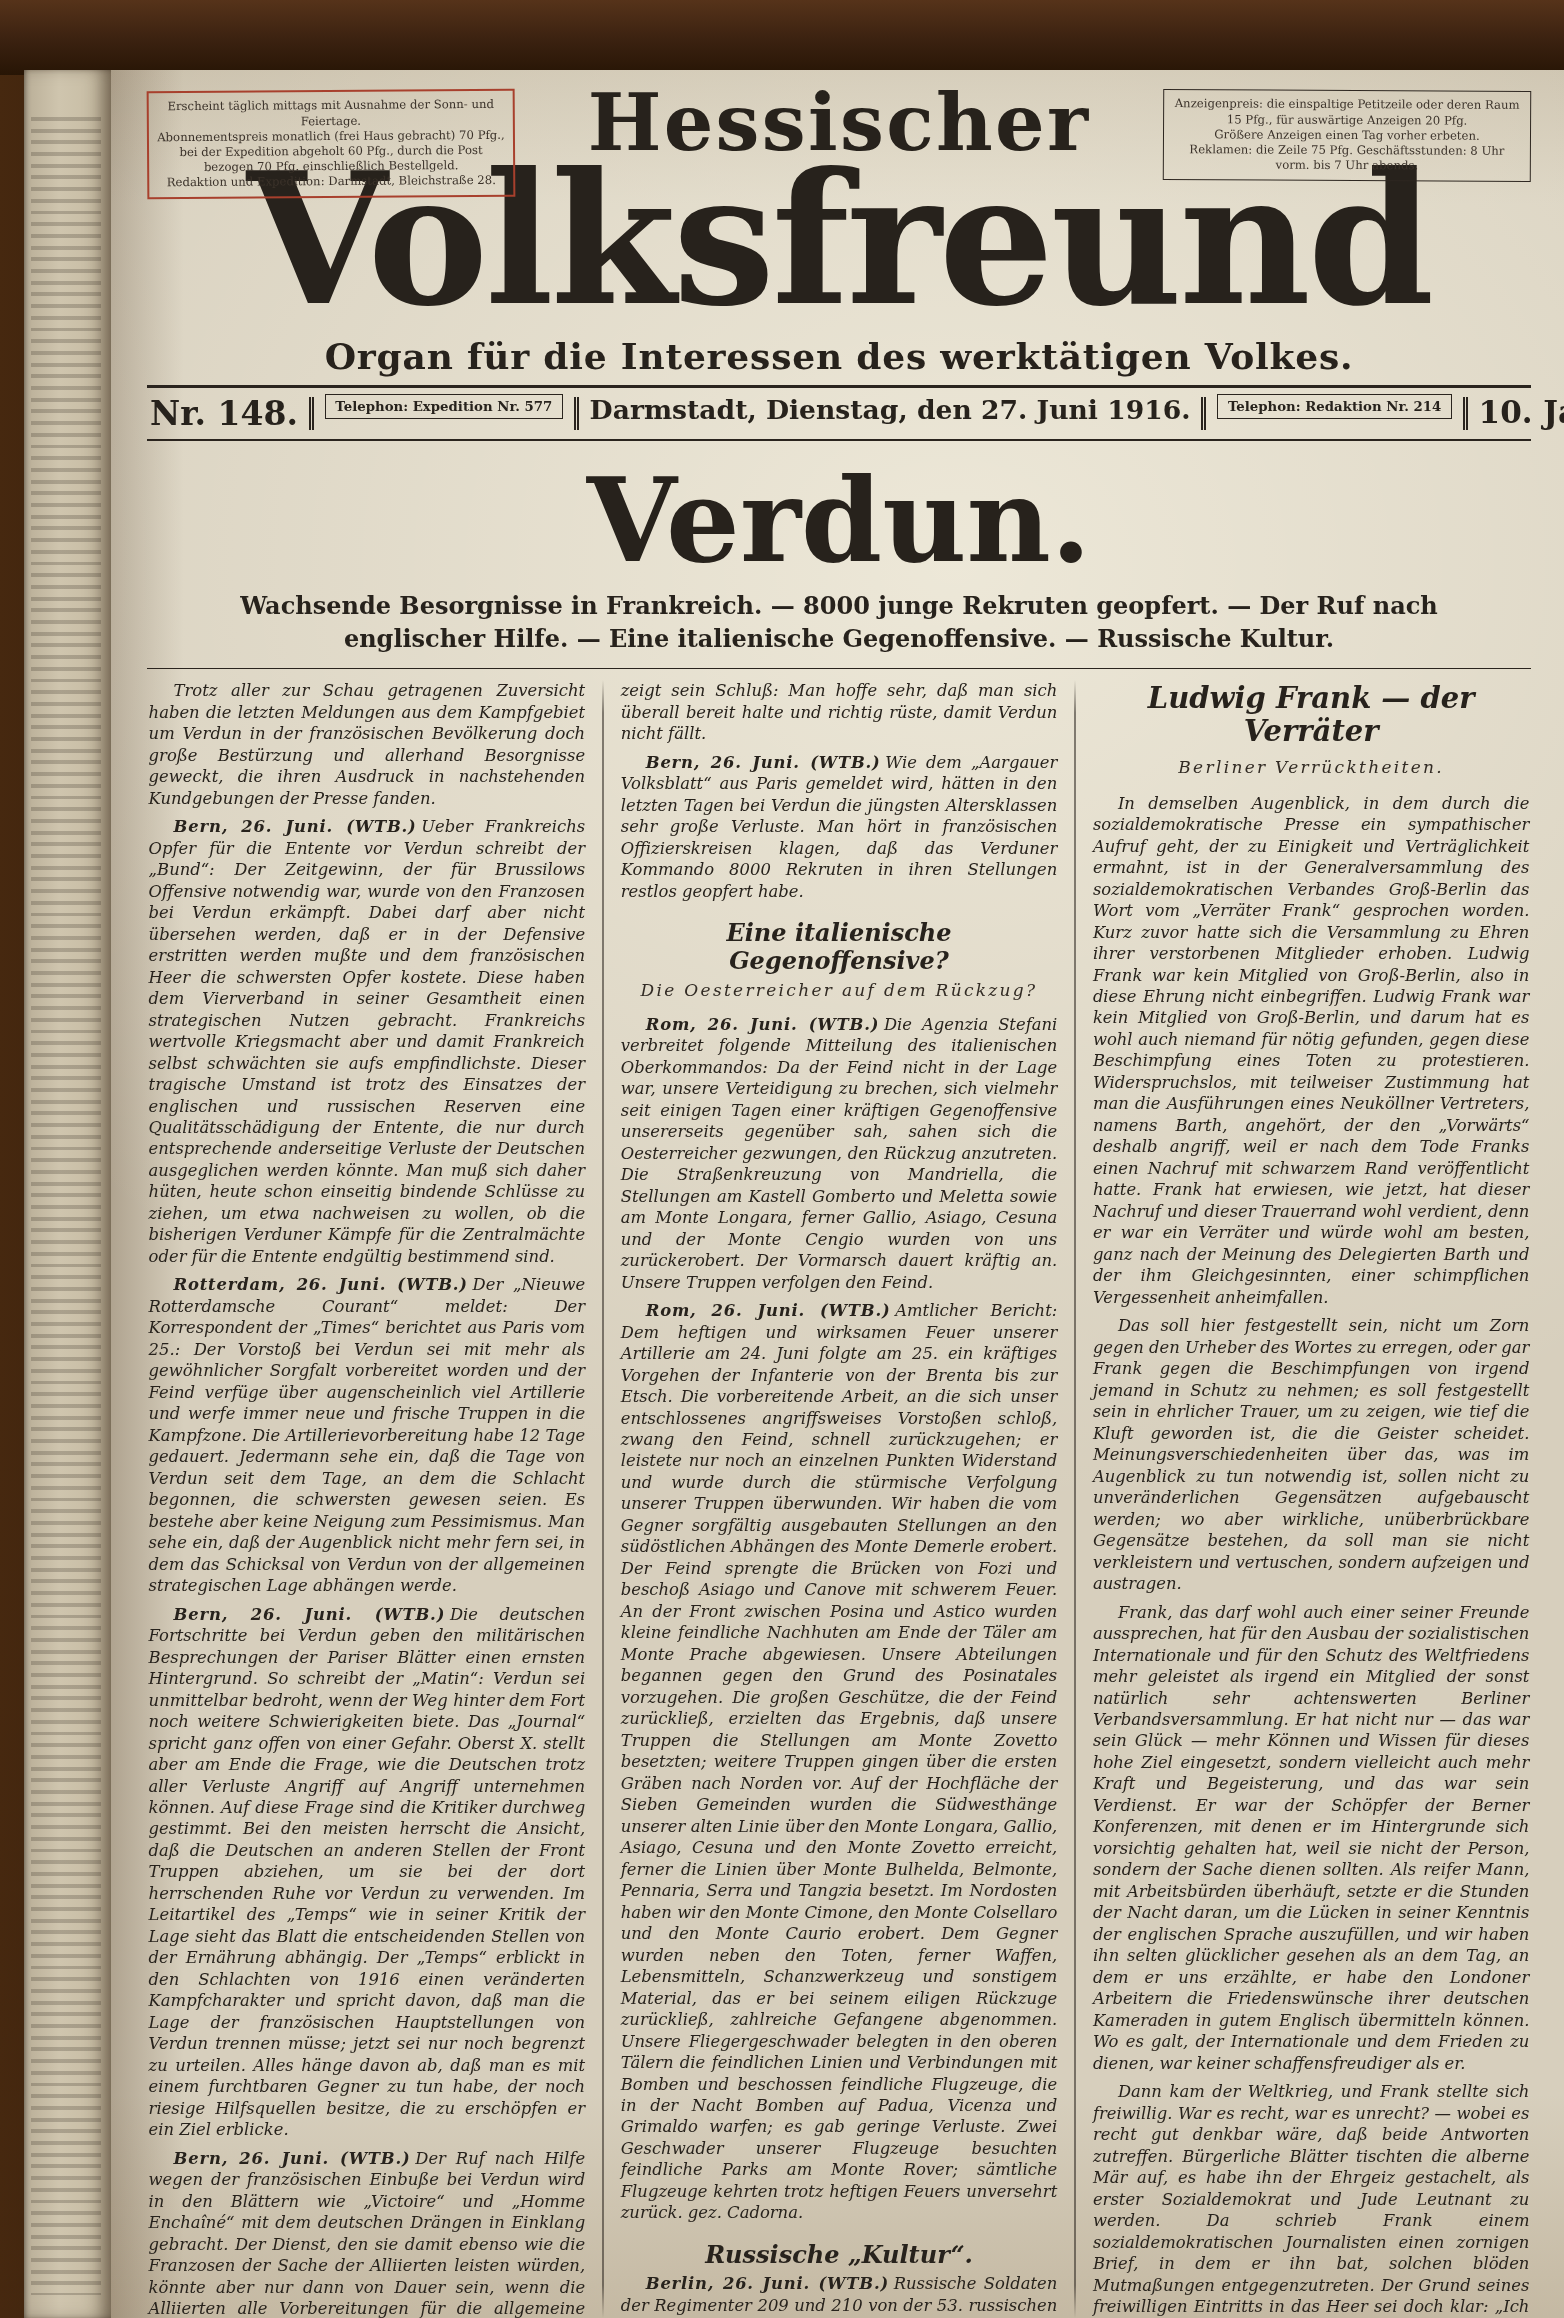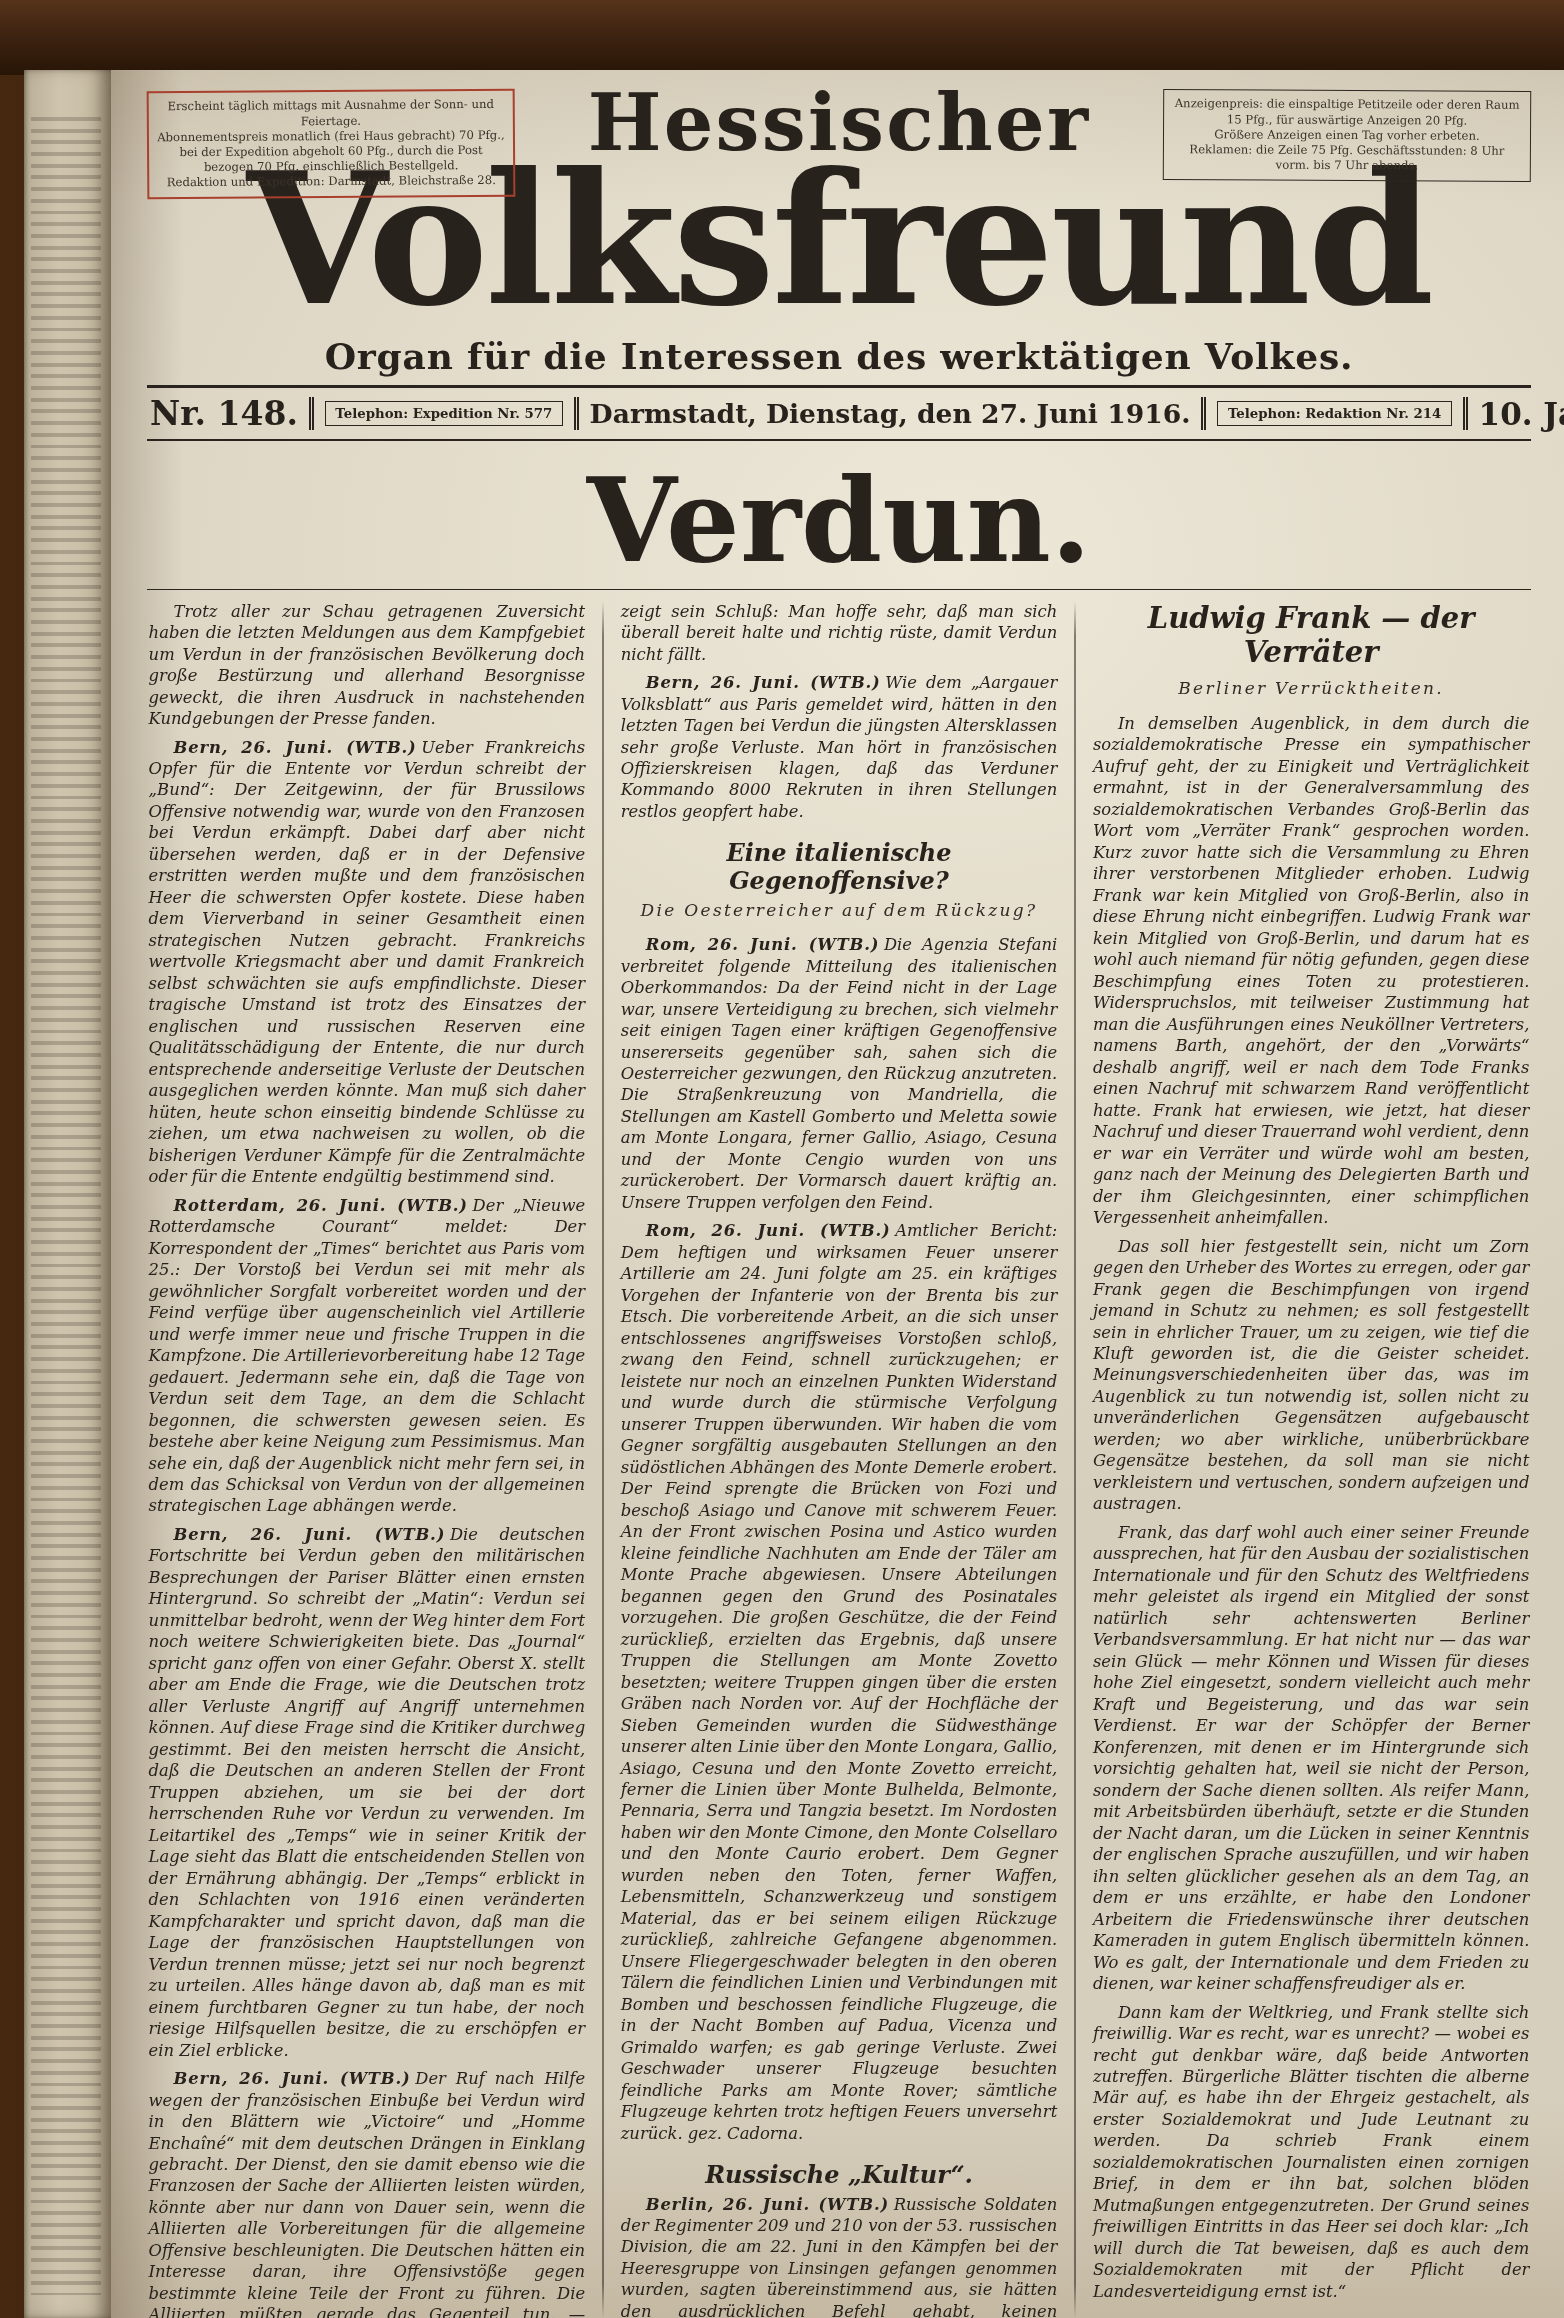--- a/index.html
+++ b/index.html
@@ -45,21 +45,21 @@
   .notice-box.right{right:0;border:1.6px solid #2e2721;transform:rotate(0.3deg);}
   .title-top{text-align:center;font-weight:bold;font-size:78px;line-height:1;
     letter-spacing:2.3px;margin-top:1.6px;}
   .title-main{text-align:center;font-weight:bold;font-size:181px;line-height:.92;
     letter-spacing:-3.1px;margin-top:-4.7px;}
   .subtitle{text-align:center;font-weight:bold;font-size:36px;margin-top:11px;letter-spacing:0.8px;}
   .rule-heavy{border:0;border-top:3.1px solid #2a241e;margin:7.8px 0 0;}
   .rule-mid{border:0;border-top:2.3px solid #2a241e;margin:0;}
   .rule-thin{border:0;border-top:1.6px solid #2a241e;margin:0;}
   
-  .date-bar{display:flex;align-items:center;justify-content:space-between;
+  .date-bar{display:flex;align-items:flex-start;justify-content:space-between;
     padding:6.3px 3.1px;gap:11px;}
   .issue{font-size:33px;font-weight:bold;white-space:nowrap;}
   .phone-box{font-size:13.3px;font-weight:bold;border:1.6px solid #2a241e;
     padding:3.9px 9.4px;white-space:nowrap;}
   .date-text{font-size:26.6px;font-weight:bold;white-space:nowrap;}
   .yearno{font-size:31px;font-weight:bold;white-space:nowrap;}
   .vbar{align-self:stretch;width:0;border-left:5.5px double #2a241e;margin:3.1px 0;}
   
   .headline{text-align:center;font-weight:bold;font-size:116px;line-height:1;
     margin:20.3px 0 11px;}
@@ -116,20 +116,21 @@
       <span class="date-text">Darmstadt, Dienstag, den 27. Juni 1916.</span>
       <span class="vbar"></span>
       <span class="phone-box">Telephon: Redaktion Nr. 214</span>
       <span class="vbar"></span>
       <span class="yearno">10. Jahrg.</span>
     </div>
 
     <hr class="rule-mid">
 
     <h1 class="headline">Verdun.</h1>
+    <p class="deck">Wachsende Besorgnisse in Frankreich. — 8000 junge Rekruten geopfert. — Der Ruf nach englischer Hilfe. — Eine italienische Gegenoffensive. — Russische Kultur.</p>
 
     <hr class="rule-thin">
 
     <div class="columns">
 
       <section class="col first">
         <p class="body-p"><b class="dl"></b><span>Trotz aller zur Schau getragenen Zuversicht haben die letzten Meldungen aus dem Kampfgebiet um Verdun in der französischen Bevölkerung doch große Bestürzung und allerhand Besorgnisse geweckt, die ihren Ausdruck in nachstehenden Kundgebungen der Presse fanden.</span></p>
         <p class="body-p"><b class="dl">Bern, 26. Juni. (WTB.)</b><span>Ueber Frankreichs Opfer für die Entente vor Verdun schreibt der „Bund“: Der Zeitgewinn, der für Brussilows Offensive notwendig war, wurde von den Franzosen bei Verdun erkämpft. Dabei darf aber nicht übersehen werden, daß er in der Defensive erstritten werden mußte und dem französischen Heer die schwersten Opfer kostete. Diese haben dem Vierverband in seiner Gesamtheit einen strategischen Nutzen gebracht. Frankreichs wertvolle Kriegsmacht aber und damit Frankreich selbst schwächten sie aufs empfindlichste. Dieser tragische Umstand ist trotz des Einsatzes der englischen und russischen Reserven eine Qualitätsschädigung der Entente, die nur durch entsprechende anderseitige Verluste der Deutschen ausgeglichen werden könnte. Man muß sich daher hüten, heute schon einseitig bindende Schlüsse zu ziehen, um etwa nachweisen zu wollen, ob die bisherigen Verduner Kämpfe für die Zentralmächte oder für die Entente endgültig bestimmend sind.</span></p>
         <p class="body-p"><b class="dl">Rotterdam, 26. Juni. (WTB.)</b><span>Der „Nieuwe Rotterdamsche Courant“ meldet: Der Korrespondent der „Times“ berichtet aus Paris vom 25.: Der Vorstoß bei Verdun sei mit mehr als gewöhnlicher Sorgfalt vorbereitet worden und der Feind verfüge über augenscheinlich viel Artillerie und werfe immer neue und frische Truppen in die Kampfzone. Die Artillerievorbereitung habe 12 Tage gedauert. Jedermann sehe ein, daß die Tage von Verdun seit dem Tage, an dem die Schlacht begonnen, die schwersten gewesen seien. Es bestehe aber keine Neigung zum Pessimismus. Man sehe ein, daß der Augenblick nicht mehr fern sei, in dem das Schicksal von Verdun von der allgemeinen strategischen Lage abhängen werde.</span></p>
         <p class="body-p"><b class="dl">Bern, 26. Juni. (WTB.)</b><span>Die deutschen Fortschritte bei Verdun geben den militärischen Besprechungen der Pariser Blätter einen ernsten Hintergrund. So schreibt der „Matin“: Verdun sei unmittelbar bedroht, wenn der Weg hinter dem Fort noch weitere Schwierigkeiten biete. Das „Journal“ spricht ganz offen von einer Gefahr. Oberst X. stellt aber am Ende die Frage, wie die Deutschen trotz aller Verluste Angriff auf Angriff unternehmen können. Auf diese Frage sind die Kritiker durchweg gestimmt. Bei den meisten herrscht die Ansicht, daß die Deutschen an anderen Stellen der Front Truppen abziehen, um sie bei der dort herrschenden Ruhe vor Verdun zu verwenden. Im Leitartikel des „Temps“ wie in seiner Kritik der Lage sieht das Blatt die entscheidenden Stellen von der Ernährung abhängig. Der „Temps“ erblickt in den Schlachten von 1916 einen veränderten Kampfcharakter und spricht davon, daß man die Lage der französischen Hauptstellungen von Verdun trennen müsse; jetzt sei nur noch begrenzt zu urteilen. Alles hänge davon ab, daß man es mit einem furchtbaren Gegner zu tun habe, der noch riesige Hilfsquellen besitze, die zu erschöpfen er ein Ziel erblicke.</span></p>

